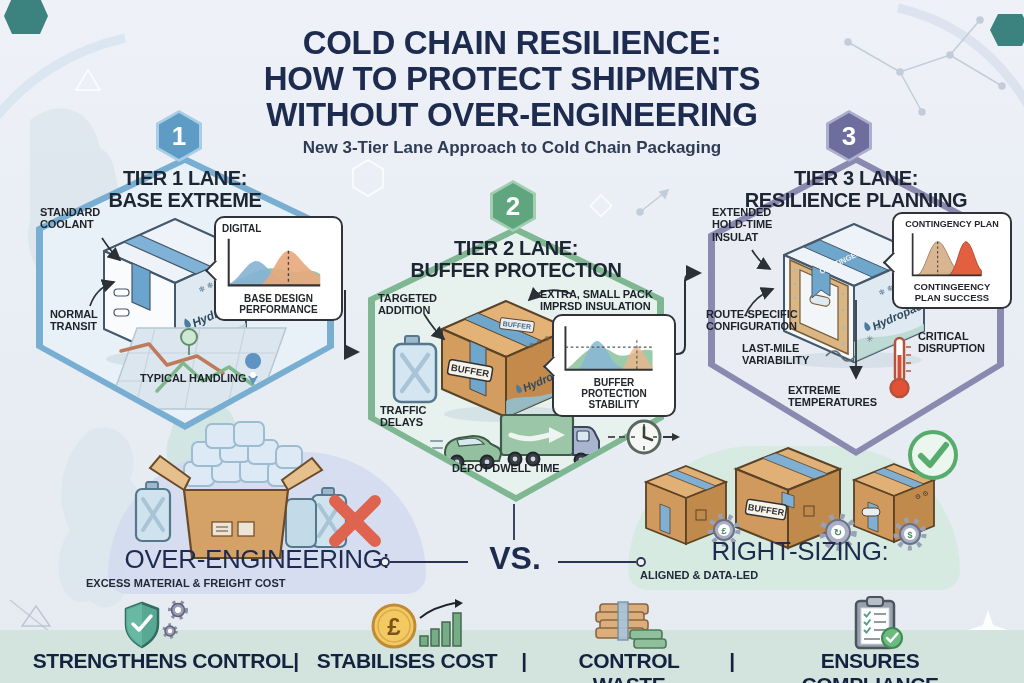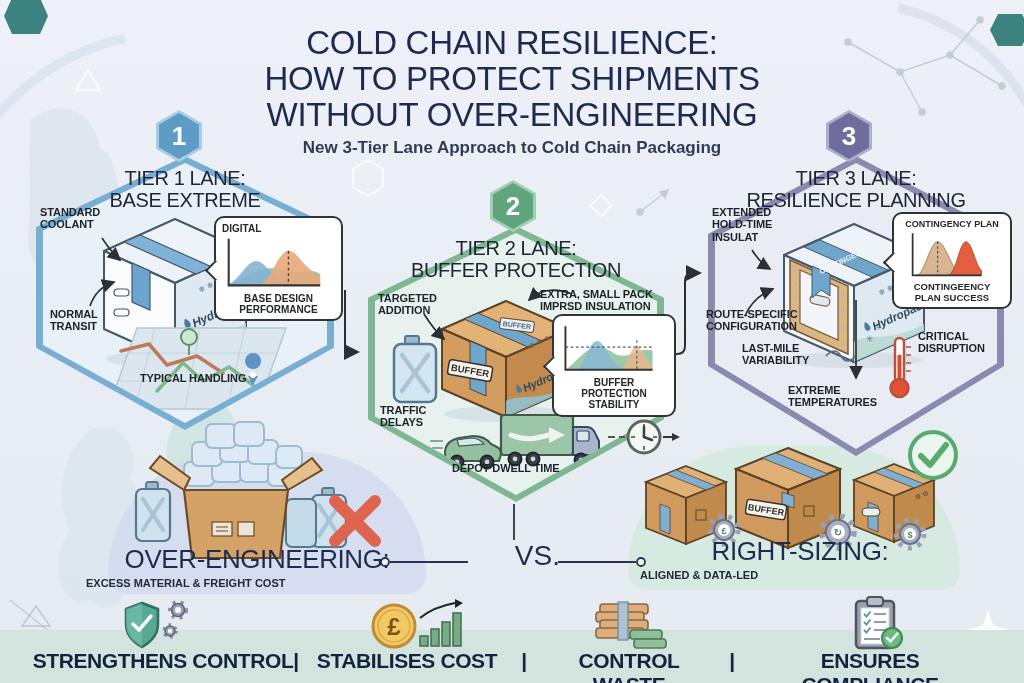--- a/index.html
+++ b/index.html
@@ -1,55 +1,55 @@
 <!DOCTYPE html>
 <html><head>
 <meta charset="utf-8">
 <style>
   html,body{margin:0;padding:0}
   #page{position:relative;width:1024px;height:683px;overflow:hidden;
         background:linear-gradient(180deg,#eef1f7 0%,#e8edf4 55%,#e6ebf2 100%);
         font-family:"Liberation Sans","DejaVu Sans",sans-serif;}
   svg{display:block}
   
-  .title-line{position:absolute;left:0;width:100%;text-align:center;font-weight:400;
+  .title-line{position:absolute;left:0;width:100%;text-align:center;font-weight:700;
               font-size:33px;letter-spacing:-0.3px;color:#1d2b4e;z-index:6}
   .subtitle{position:absolute;left:0;width:100%;text-align:center;font-weight:700;
             font-size:17px;color:#2f3c55;z-index:6}
   
   .hex{position:absolute;z-index:3}
   .hex,.hex-inner{clip-path:polygon(50% 0,100% 26%,100% 70%,50% 100%,0 70%,0 26%)}
   .hex-inner{position:absolute;left:7px;top:7px;right:7px;bottom:7px;background:rgba(246,250,252,.88)}
   .t1{background:#79aed3}.t2{background:#7fb792}.t3{background:#8a8ab1}
   
   .badge{position:absolute;width:46px;height:52px;z-index:7}
   .badge,.badge-inner{clip-path:polygon(50% 0,100% 25%,100% 75%,50% 100%,0 75%,0 25%)}
   .badge-inner{position:absolute;left:3px;top:3px;right:3px;bottom:3px;
                display:flex;align-items:center;justify-content:center;
                color:#fff;font-size:26px;font-weight:800}
   .b1o{background:#a9cde5}.b1i{background:#5e9cc6}
   .b2o{background:#a2cfb1}.b2i{background:#5fa57d}
   .b3o{background:#adadcc}.b3i{background:#6d6d9e}
-  .tier-title{position:absolute;font-weight:400;font-size:20px;color:#1d2533;
+  .tier-title{position:absolute;font-weight:700;font-size:20px;color:#1d2533;
               text-align:center;letter-spacing:-0.4px;z-index:6;line-height:1.05}
   .lbl{position:absolute;font-weight:700;font-size:11px;line-height:1.13;color:#1e2228;
        text-align:left;letter-spacing:-0.1px;z-index:7}
   
   .card{position:absolute;background:#fff;border:2.5px solid #30343a;border-radius:10px;
         z-index:6;padding:5px 6px 4px 6px}
   .card .tail{position:absolute;left:-8.5px;top:44%;width:13px;height:13px;background:#fff;
         border-left:2.5px solid #30343a;border-bottom:2.5px solid #30343a;transform:rotate(45deg)}
   .card-top{font-size:10px;font-weight:700;color:#23262b;margin-bottom:1px}
   .card-cap{font-size:10px;font-weight:800;text-align:center;line-height:1.12;color:#23262b;margin-top:2px}
   
   .dome{position:absolute;z-index:2}
   .cmp-title{position:absolute;font-weight:400;font-size:26px;color:#1d2b4e;text-align:center;
              letter-spacing:-0.4px;z-index:7}
   .cmp-sub{position:absolute;font-weight:700;font-size:11px;color:#222a38;text-align:left;z-index:7}
-  .vs{position:absolute;font-weight:400;font-size:28px;color:#1d2b4e;text-align:right;z-index:7}
+  .vs{position:absolute;font-weight:700;font-size:32px;color:#1d2b4e;text-align:center;z-index:7}
   
   .band{position:absolute;left:0;top:630px;width:1024px;height:53px;background:#d3e4de;z-index:2}
   .flabel{position:absolute;top:649px;font-size:21px;font-weight:800;color:#14223f;
           text-align:center;letter-spacing:-0.4px;z-index:9}
   .icon{position:absolute;z-index:8}
   .deco{position:absolute;z-index:1}
   .ill{position:absolute;z-index:4}
   .conn{position:absolute;left:0;top:0;z-index:5;pointer-events:none}
 </style>
 </head>

